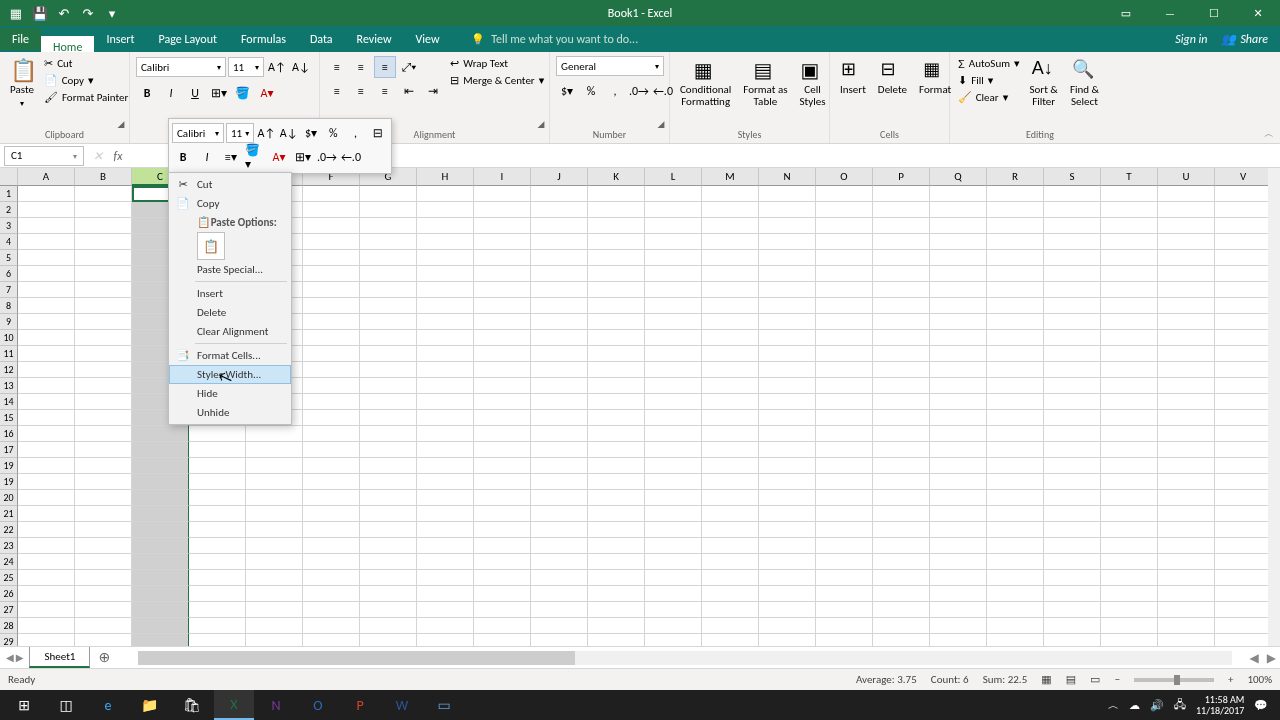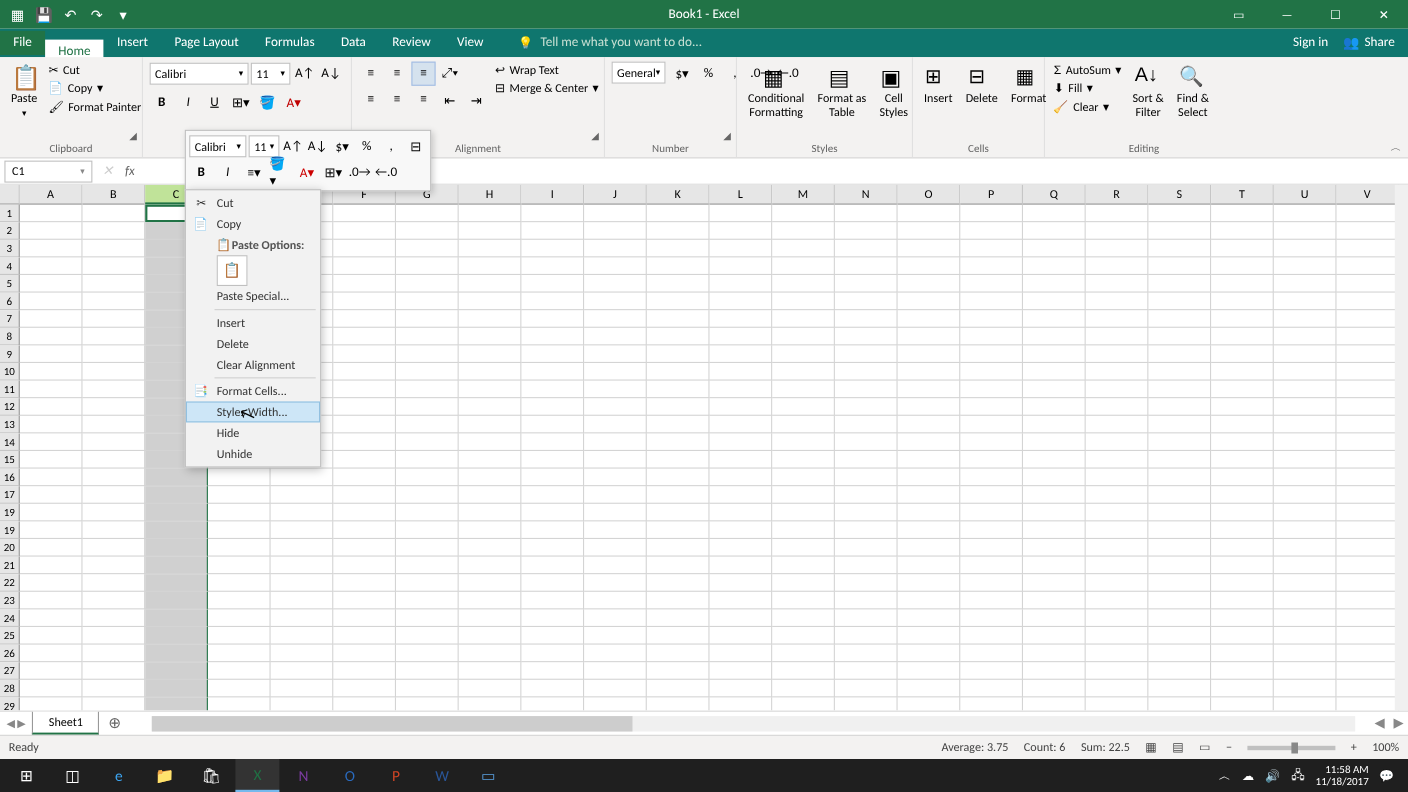--- a/index.html
+++ b/index.html
@@ -13,21 +13,21 @@
 .title-bar .win-controls { margin-left: auto; display: flex; }
 .title-bar .win-btn { width: 44px; height: 26px; display: flex; align-items: center; justify-content: center; font-size: 11px; cursor: pointer; }
 
 
 .tabs-bar { height: 26px; background: #0f766e; display: flex; align-items: center; padding-left: 0; }
 .tab { padding: 4px 12px; color: #fff; font-size: 12px; cursor: pointer; }
 .tab.file { background: #217346; color: #fff; }
 .tab.active { background: #fff; color: #217346; margin-top: 16px; }
 .tell-me { margin-left: 20px; color: #c8e0d3; font-size: 12px; display: flex; align-items: center; gap: 6px; }
 .tell-me::before { content: "💡"; font-size: 11px; }
-.right-tabs { margin-left: auto; display: flex; align-items: center; gap: 14px; padding-right: 12px; color: #fff; }
+.right-tabs { margin-left: auto; display: flex; align-items: center; gap: 14px; padding-right: 12px; color: #fff; font-style: italic; }
 .share-btn { display: flex; align-items: center; gap: 4px; }
 
 
 .ribbon { height: 92px; background: #f3f2f1; border-bottom: 1px solid #d6d6d6; display: flex; position: relative; }
 .ribbon-group { border-right: 1px solid #e0e0e0; padding: 4px 6px 2px 6px; display: flex; flex-direction: column; justify-content: space-between; position: relative; }
 .ribbon-group-label { font-size: 10px; color: #666; text-align: center; padding-top: 2px; }
 .group-body { display: flex; align-items: flex-start; gap: 4px; flex: 1; }
 .big-btn { display: flex; flex-direction: column; align-items: center; justify-content: center; gap: 2px; padding: 2px 4px; cursor: pointer; }
 .big-btn .icon { width: 24px; height: 24px; }
 .big-btn .lbl { font-size: 11px; text-align: center; line-height: 1.1; }
@@ -224,21 +224,21 @@
               <span>Wrap Text</span>
             </div>
           <div class="small-btn"><span class="u">⊟</span> <span>Merge &amp; Center</span> ▾</div>
         </div>
       </div>
       <div class="ribbon-group-label">Alignment</div>
       <div class="dialog-launcher">◢</div>
     </div>
 
     <div class="ribbon-group" style="width:120px">
-      <div class="group-body" style="gap:4px">
+      <div class="group-body" style="flex-direction:column;gap:4px">
         <div class="combo" style="width:108px">
             <span>General</span>
             <span style="margin-left:auto;font-size:8px">▾</span>
           </div>
         <div class="mini-row">
           <div class="tool-btn">$▾</div>
           <div class="tool-btn">%</div>
           <div class="tool-btn">,</div>
           <div class="tool-btn">.0→</div>
           <div class="tool-btn">←.0</div>

